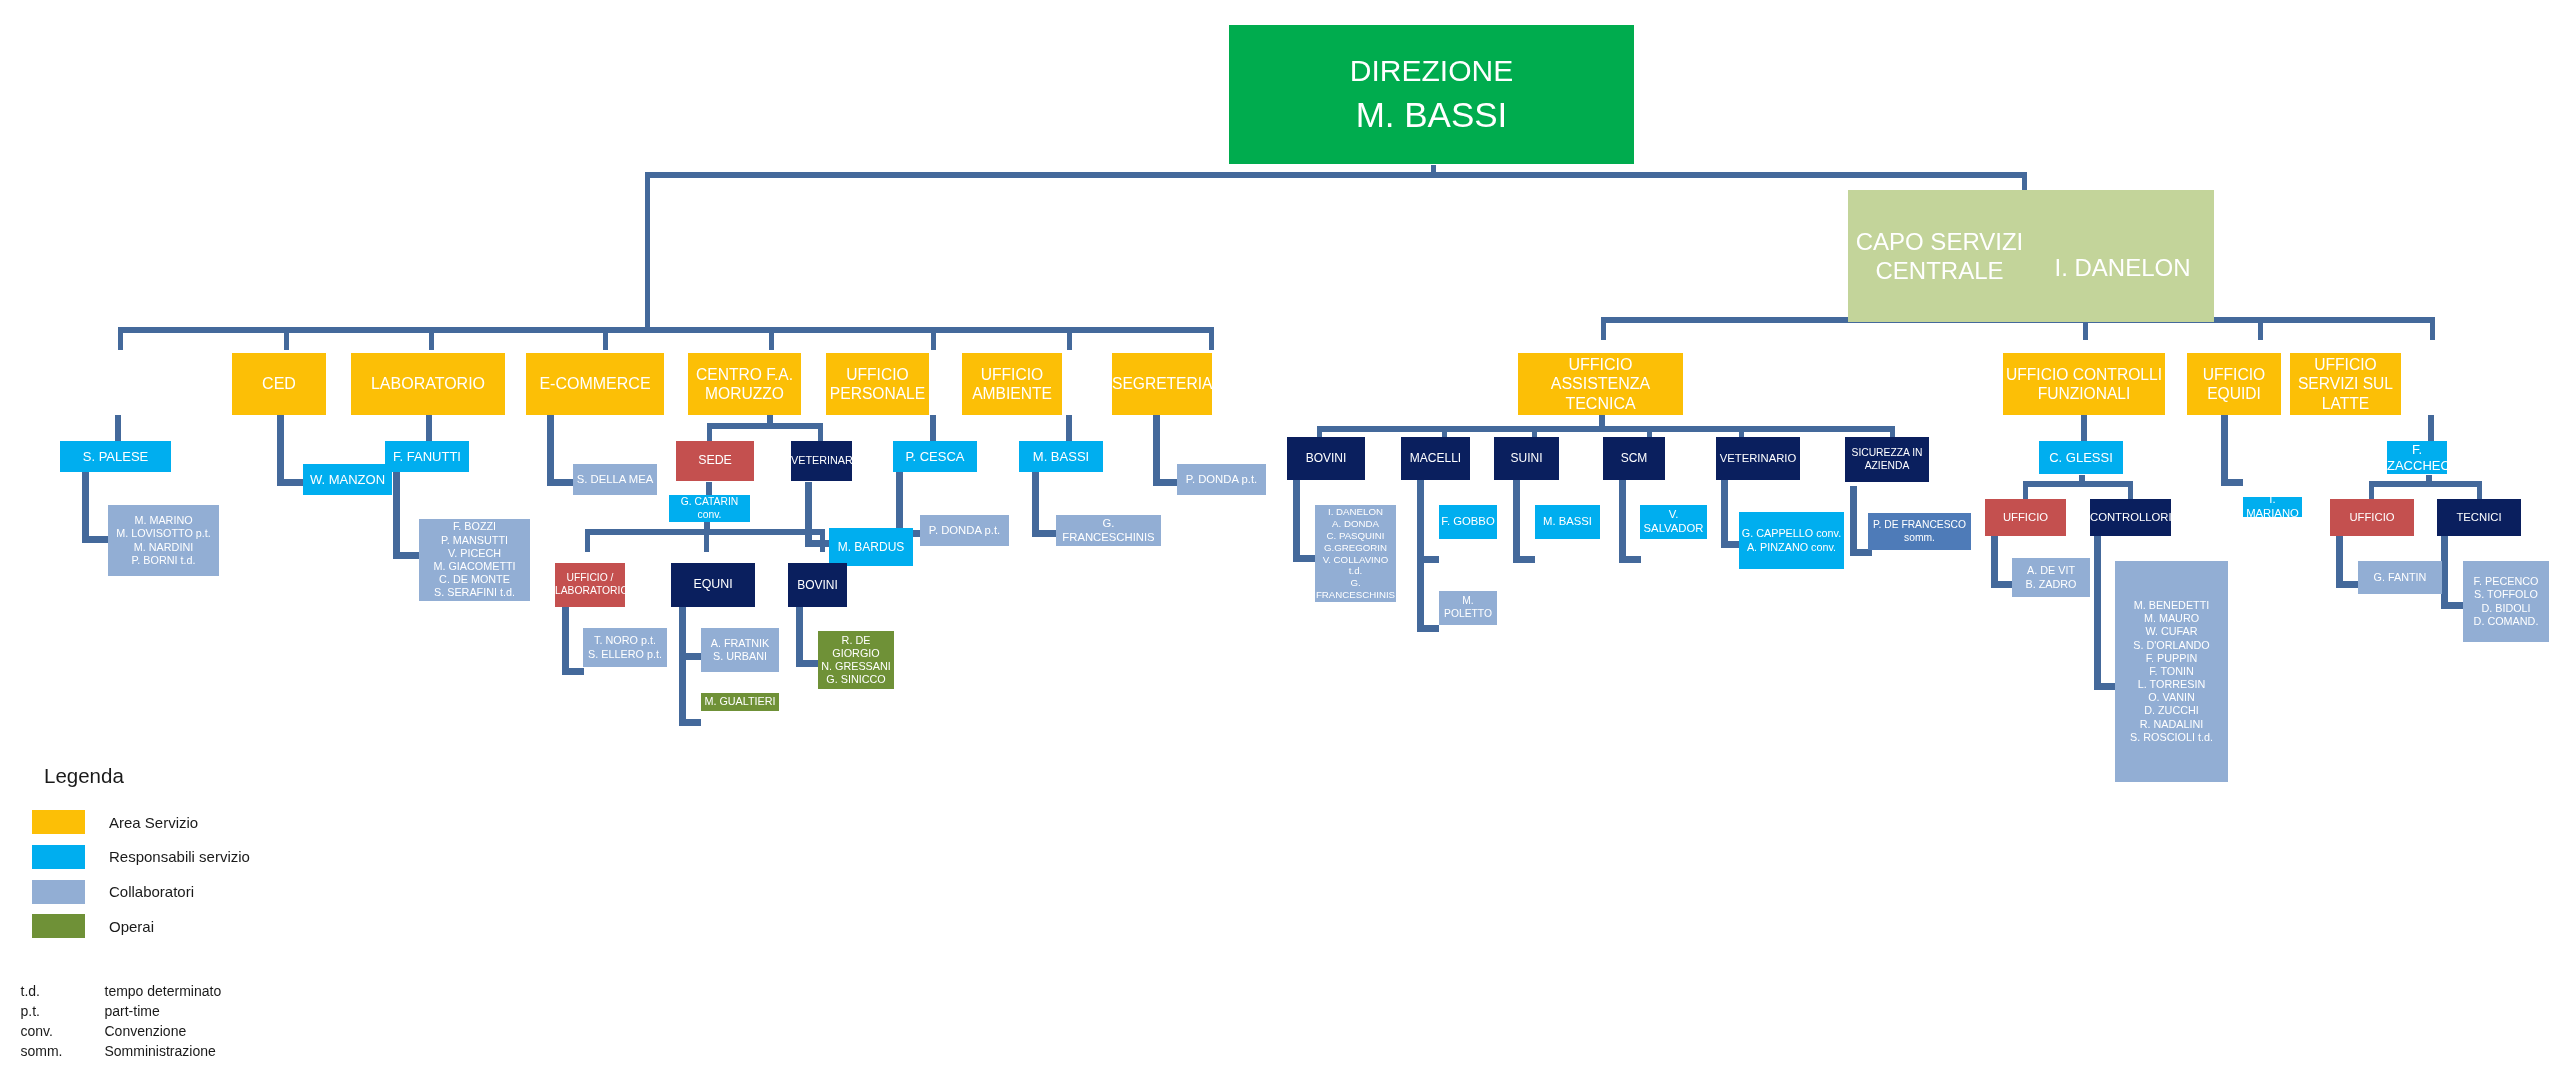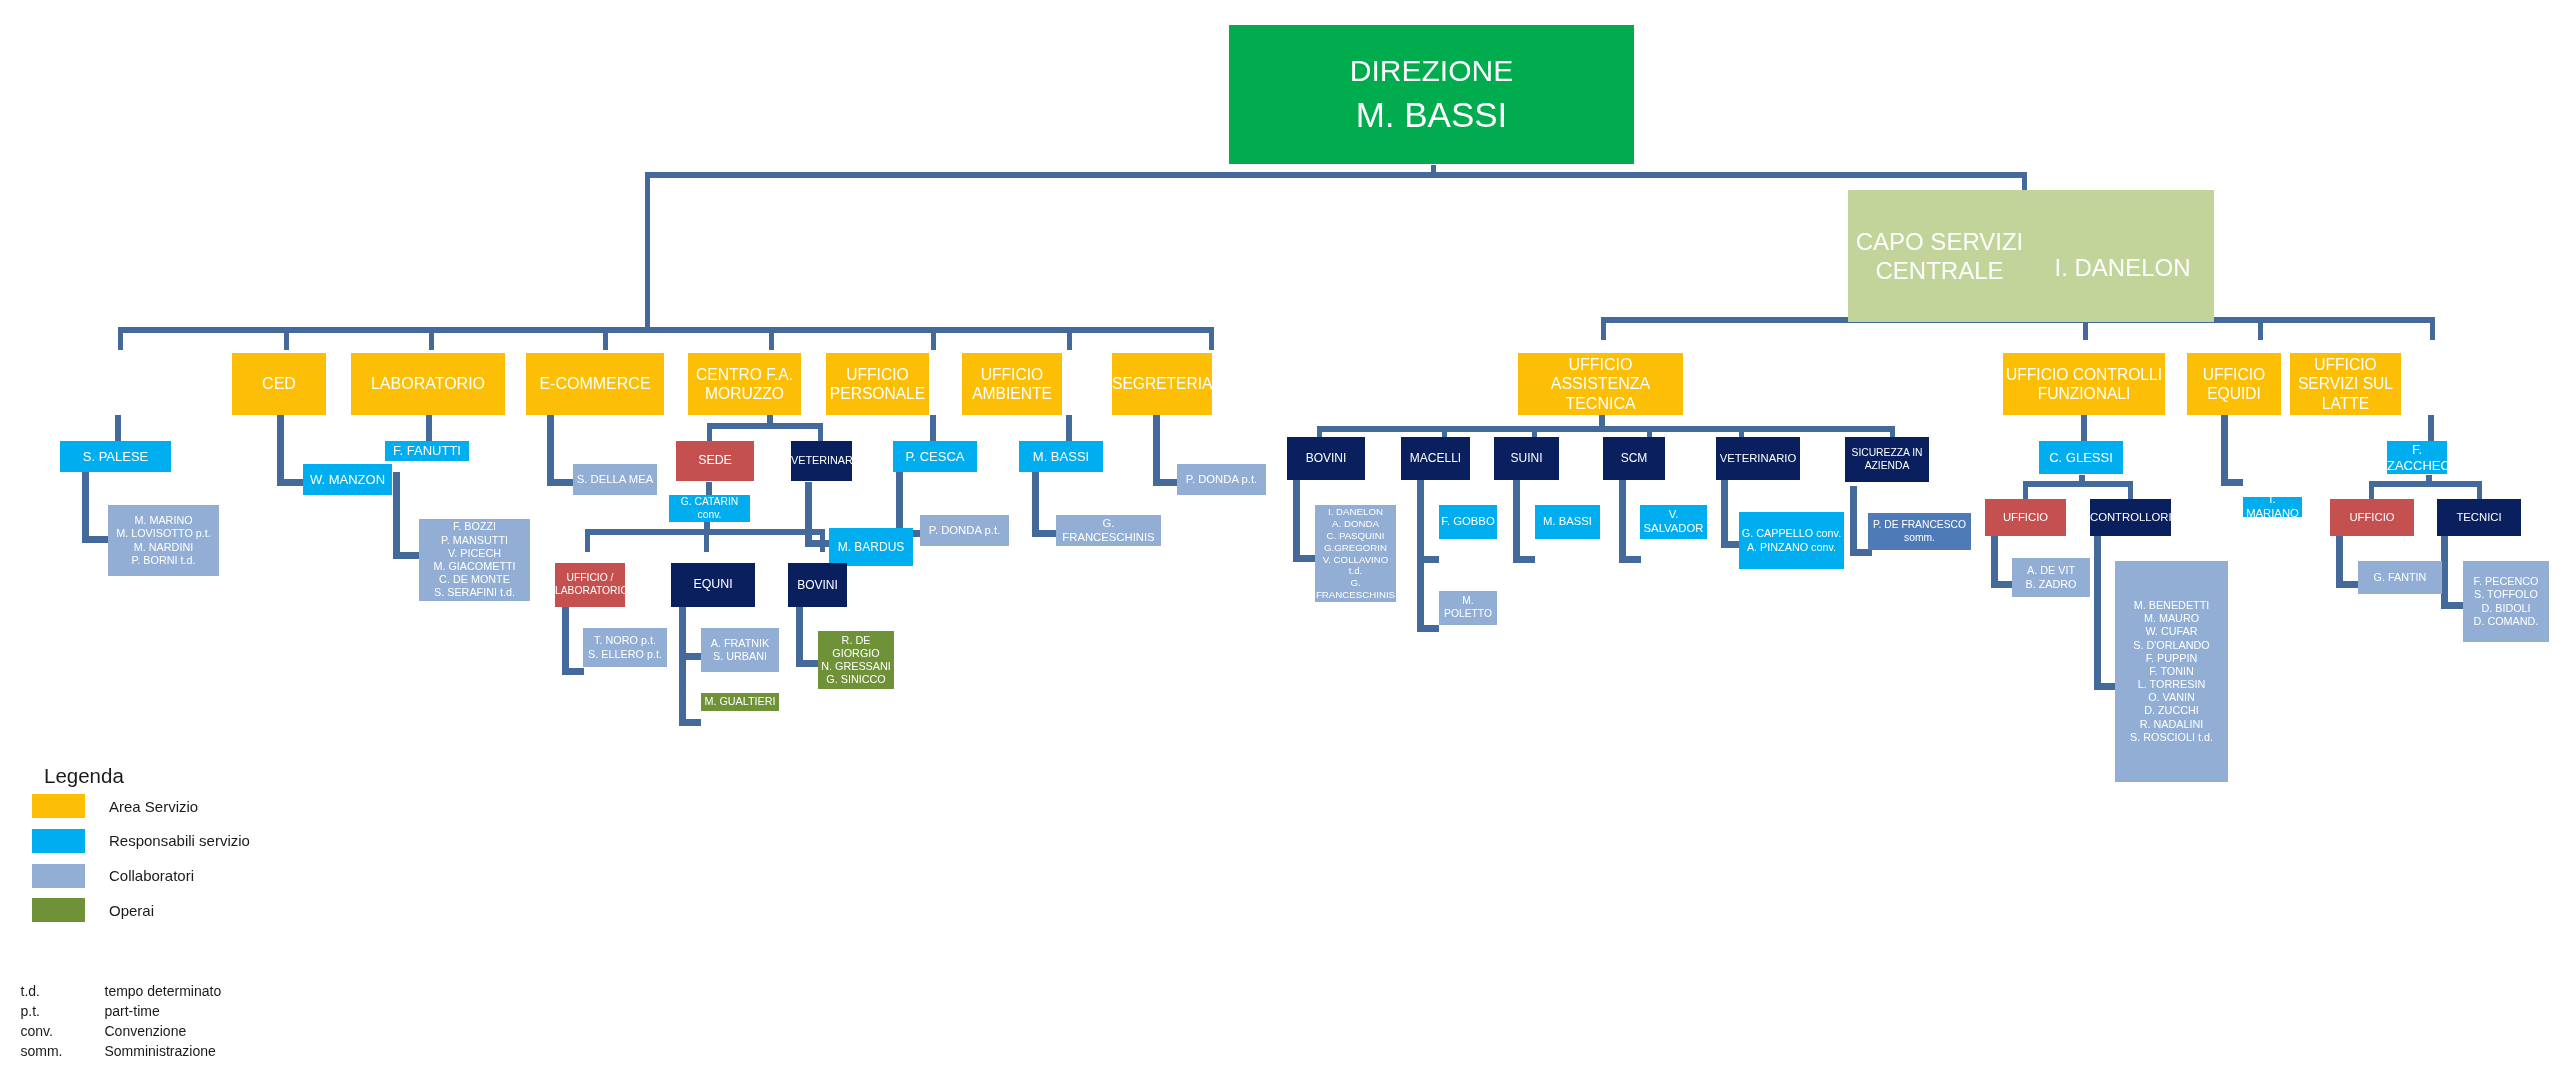--- a/index.html
+++ b/index.html
@@ -18,21 +18,21 @@
   .c-collab  {background:#92AED4;}
   .c-operai  {background:#6F9137;}
   .c-navy    {background:#0A1F5E;}
   .c-red     {background:#C4504F;}
   .c-steel   {background:#4E7BB8;}
 
   .line{position:absolute;background:#44699B;}
 
   
   #legend{position:absolute;left:32px;top:764px;}
-  .leg-title{font-size:20.5px;color:#1a1a1a;margin-left:12px;margin-bottom:6px;
+  .leg-title{font-size:20.5px;color:#1a1a1a;margin-left:12px;margin-bottom:22px;
              font-family:"Liberation Sans",sans-serif;}
   .leg-row{display:flex;align-items:center;margin-bottom:10.8px;}
   .leg-sw{width:53px;height:24px;margin-right:24px;}
   .leg-lbl{font-size:15px;color:#1a1a1a;}
   #abbrev{position:absolute;left:20.5px;top:982px;font-size:14px;color:#1a1a1a;line-height:1.42;}
   .abbr-row{display:flex;}
   .abbr-k{width:84px;}
 </style>
 </head>
 <body>
@@ -188,21 +188,21 @@
   <div class="box c-orange" style="left:232px;top:353px;width:94px;height:62px;font-size:16px;">
     <span>CED</span>
   </div>
   <div class="box c-cyan" style="left:303px;top:464px;width:89px;height:31px;font-size:13px;">
     <span>W. MANZON</span>
   </div>
 
   <div class="box c-orange" style="left:351px;top:353px;width:154px;height:62px;font-size:16px;">
     <span>LABORATORIO</span>
   </div>
-  <div class="box c-cyan" style="left:385px;top:441px;width:84px;height:20px;font-size:13px;">
+  <div class="box c-cyan" style="left:385px;top:441px;width:84px;height:31px;font-size:13px;">
     <span>F. FANUTTI</span>
   </div>
   <div class="box c-collab" style="left:419px;top:519px;width:111px;height:82px;font-size:10.8px;white-space:pre-line;">
     <span>F. BOZZI
 P. MANSUTTI
 V. PICECH
 M. GIACOMETTI
 C. DE MONTE
 S. SERAFINI t.d.</span>
   </div>

